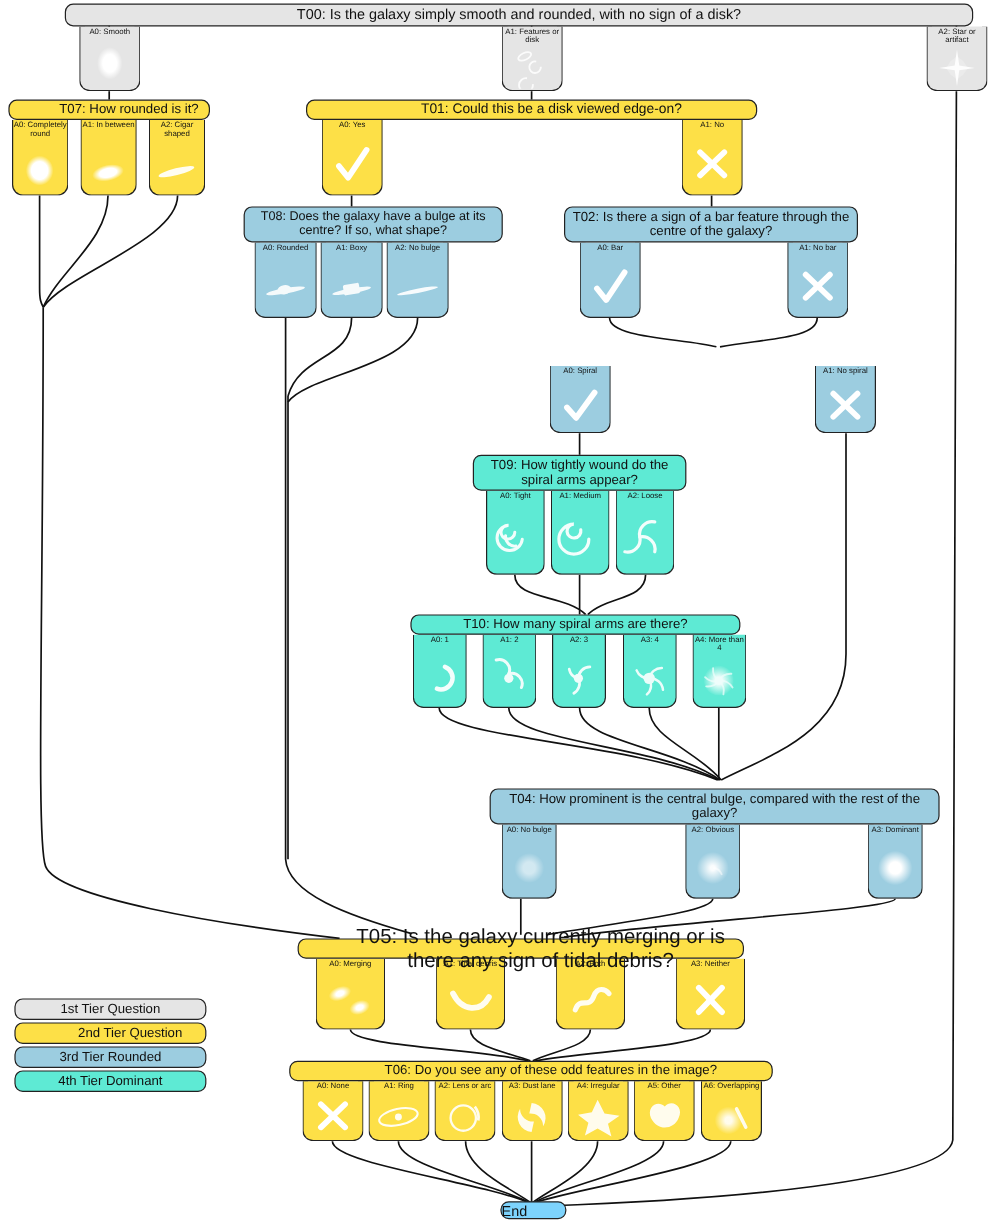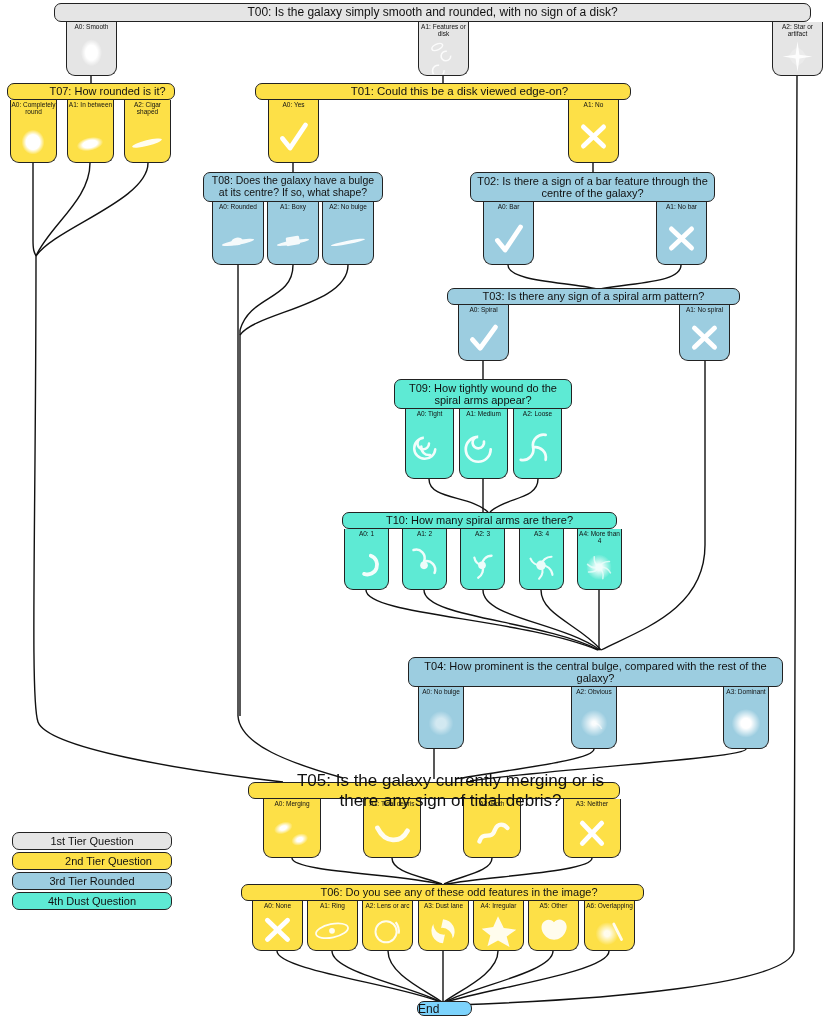--- a/index.html
+++ b/index.html
@@ -177,21 +177,21 @@
   <div class="ans tier2" style="left:568px;top:100px;width:51px;height:63px;">
     <span class="alabel" style="font-size:6.5px;">A1: No</span>
     <svg class="icon" viewBox="0 0 51 63">
       <g stroke="#fff" stroke-width="5" stroke-linecap="round">
           <path d="M15,28 L36,48"></path>
           <path d="M36,28 L15,48"></path>
         </g>
     </svg>
   </div>
 
-  <div class="qbox tier3" style="left:203px;top:172px;width:180px;height:30px;font-size:10.5px;padding:0 4px;">
+  <div class="qbox tier3" style="left:203px;top:172px;width:216px;height:30px;font-size:10.5px;padding:0 4px;">
     <span>T08: Does the galaxy have a bulge at its centre? If so, what shape?</span>
   </div>
   <div class="ans tier3" style="left:212px;top:202px;width:52px;height:63px;">
     <span class="alabel" style="font-size:6.5px;">A0: Rounded</span>
     <svg class="icon" viewBox="0 0 52 63">
       <g fill="#fff" opacity="0.9">
         <ellipse cx="26" cy="42" rx="17" ry="2.4" transform="rotate(-10 26 42)"></ellipse>
         <ellipse cx="25" cy="41" rx="6" ry="4" transform="rotate(-10 25 41)"></ellipse>
       </g>
     </svg>
@@ -224,23 +224,20 @@
   <div class="ans tier3" style="left:656px;top:202px;width:51px;height:63px;">
     <span class="alabel" style="font-size:6.5px;">A1: No bar</span>
     <svg class="icon" viewBox="0 0 51 63">
       <g stroke="#fff" stroke-width="5" stroke-linecap="round">
           <path d="M15,28 L36,48"></path>
           <path d="M36,28 L15,48"></path>
         </g>
     </svg>
   </div>
 
-  <div class="qbox tier3" style="left:447px;top:288px;width:293px;height:17px;font-size:11px;">
-    <span>T03: Is there any sign of a spiral arm pattern?</span>
-  </div>
   <div class="ans tier3" style="left:458px;top:305px;width:51px;height:56px;">
     <span class="alabel" style="font-size:6.5px;">A0: Spiral</span>
     <svg class="icon" viewBox="0 0 51 56">
       <path d="M14,36 L22,45 L38,23" fill="none" stroke="#fff" stroke-width="5" stroke-linecap="round" stroke-linejoin="round"></path>
     </svg>
   </div>
   <div class="ans tier3" style="left:679px;top:305px;width:51px;height:56px;">
     <span class="alabel" style="font-size:6.5px;">A1: No spiral</span>
     <svg class="icon" viewBox="0 0 51 56">
       <g stroke="#fff" stroke-width="5" stroke-linecap="round">
@@ -493,21 +490,21 @@
     <div class="lrow tier1">
       <span>1st Tier Question</span>
     </div>
     <div class="lrow tier2">
       <span>2nd Tier Question</span>
     </div>
     <div class="lrow tier3">
       <span>3rd Tier Rounded</span>
     </div>
     <div class="lrow tier4">
-      <span>4th Dust Question</span>
+      <span>4th Tier Dominant</span>
     </div>
   </div>
 
   <div class="endnode" style="left:417px;top:1001px;width:55px;height:15px;">
     <span>End</span>
   </div>
 
 </div>
 
 </body></html>

